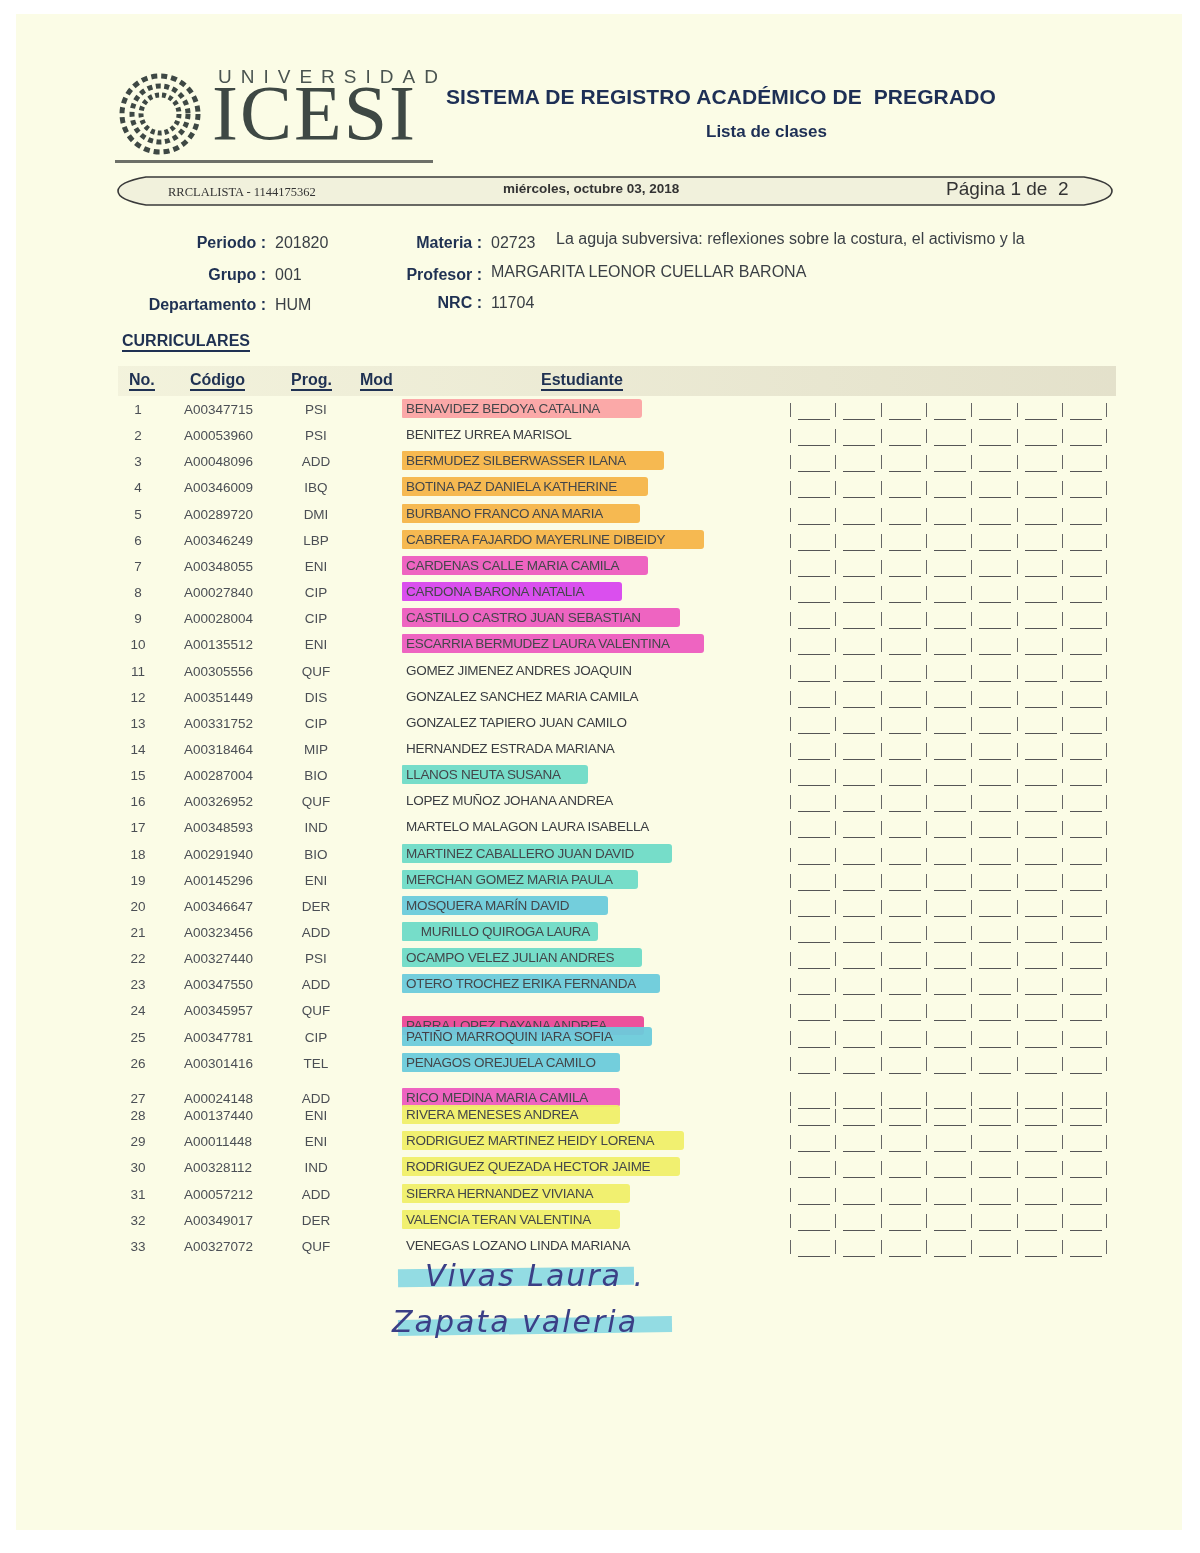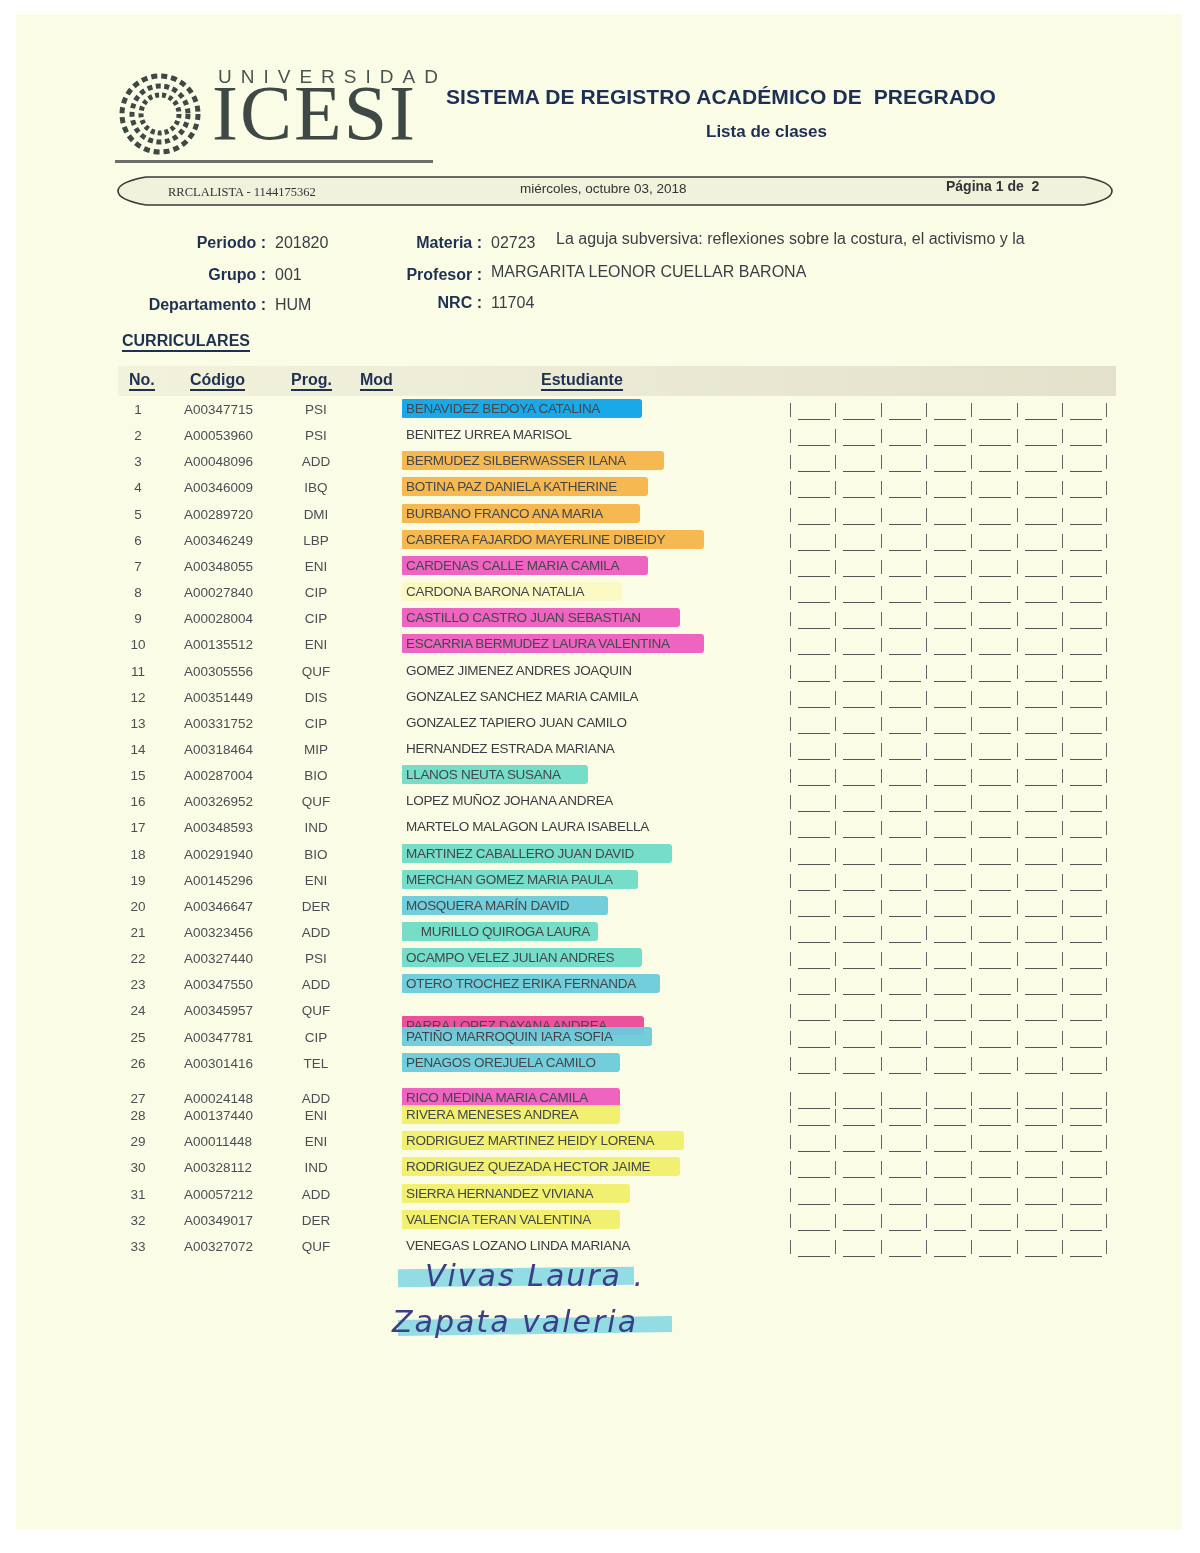--- a/index.html
+++ b/index.html
@@ -52,22 +52,22 @@
 <div class="logo-rule"></div>
 
 <div class="sys-title" style="white-space:pre;">SISTEMA DE REGISTRO ACADÉMICO DE  PREGRADO</div>
 <div class="sys-sub">Lista de clases</div>
 
 <div class="band">
   <svg width="998" height="34" viewBox="0 0 998 34" style="position:absolute;left:0;top:0;">
     <path d="M30 3 L968 3 Q996 8 996 17 Q996 26 968 31 L30 31 Q2 26 2 17 Q2 8 30 3 Z" fill="#f1f1dc" stroke="#3a3a3a" stroke-width="1.6"></path>
   </svg>
   <span class="band-txt" style="left:52px;top:11px;font-family:Liberation Serif, serif;">RRCLALISTA - 1144175362</span>
-  <span class="band-txt" style="left:404px;top:7px;font-size:13.5px;">miércoles, octubre 03, 2018</span>
-  <span class="band-txt" style="left:830px;top:4px;font-size:14px;white-space:pre;font-weight:bold;">Página 1 de  2</span>
+  <span class="band-txt" style="left:387px;top:7px;font-size:13.5px;font-weight:bold;">miércoles, octubre 03, 2018</span>
+  <span class="band-txt" style="left:830px;top:4px;font-size:19px;white-space:pre;">Página 1 de  2</span>
 </div>
 
 <div class="lbl" style="left:150px;top:234px;width:116px;">Periodo :</div>
 <div class="val" style="left:275px;top:234px;">201820</div>
 <div class="lbl" style="left:150px;top:266px;width:116px;">Grupo :</div>
 <div class="val" style="left:275px;top:266px;">001</div>
 <div class="lbl" style="left:110px;top:296px;width:156px;">Departamento :</div>
 <div class="val" style="left:275px;top:296px;">HUM</div>
 
 <div class="lbl" style="left:360px;top:234px;width:122px;">Materia :</div>
@@ -85,21 +85,21 @@
 <div class="th" style="left:190px;">Código</div>
 <div class="th" style="left:291px;">Prog.</div>
 <div class="th" style="left:360px;">Mod</div>
 <div class="th" style="left:541px;">Estudiante</div>
 
 <div id="rows">
     <div class="row" style="top: 398px;">
       <span class="cell c-no">1</span>
       <span class="cell c-code">A00347715</span>
       <span class="cell c-prog">PSI</span>
-      <span class="cell c-name" style="background: #0ea5e9; opacity: 0.95; min-width: 228px; border-radius: 1px 3px 3px 1px;">BENAVIDEZ BEDOYA CATALINA</span>
+      <span class="cell c-name" style="background: #fca5a5; opacity: 0.95; min-width: 228px; border-radius: 1px 3px 3px 1px;">BENAVIDEZ BEDOYA CATALINA</span>
       <div class="boxes">
         <div class="bx" style="left: 0px;">
           <span class="l"></span>
           <span class="b"></span>
         </div>
         <div class="bx" style="left: 45.3px;">
           <span class="l"></span>
           <span class="b"></span>
         </div>
         <div class="bx" style="left: 90.6px;">
@@ -344,21 +344,21 @@
           <span class="l"></span>
           <span class="b"></span>
         </div>
         <span class="bx-end"></span>
       </div>
     </div>
     <div class="row" style="top: 581.05px;">
       <span class="cell c-no">8</span>
       <span class="cell c-code">A00027840</span>
       <span class="cell c-prog">CIP</span>
-      <span class="cell c-name" style="background: #fef9c3; opacity: 0.95; min-width: 208px; border-radius: 1px 3px 3px 1px;">CARDONA BARONA NATALIA</span>
+      <span class="cell c-name" style="background: #d946ef; opacity: 0.95; min-width: 208px; border-radius: 1px 3px 3px 1px;">CARDONA BARONA NATALIA</span>
       <div class="boxes">
         <div class="bx" style="left: 0px;">
           <span class="l"></span>
           <span class="b"></span>
         </div>
         <div class="bx" style="left: 45.3px;">
           <span class="l"></span>
           <span class="b"></span>
         </div>
         <div class="bx" style="left: 90.6px;">

